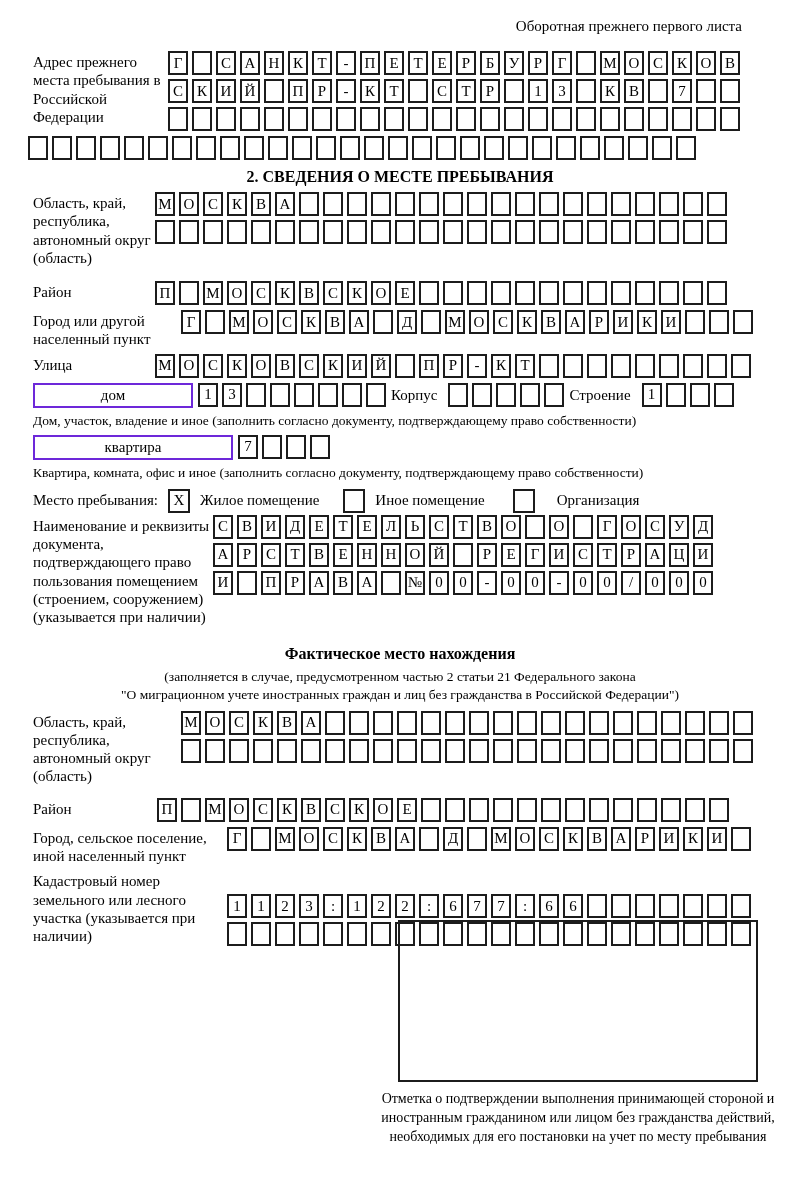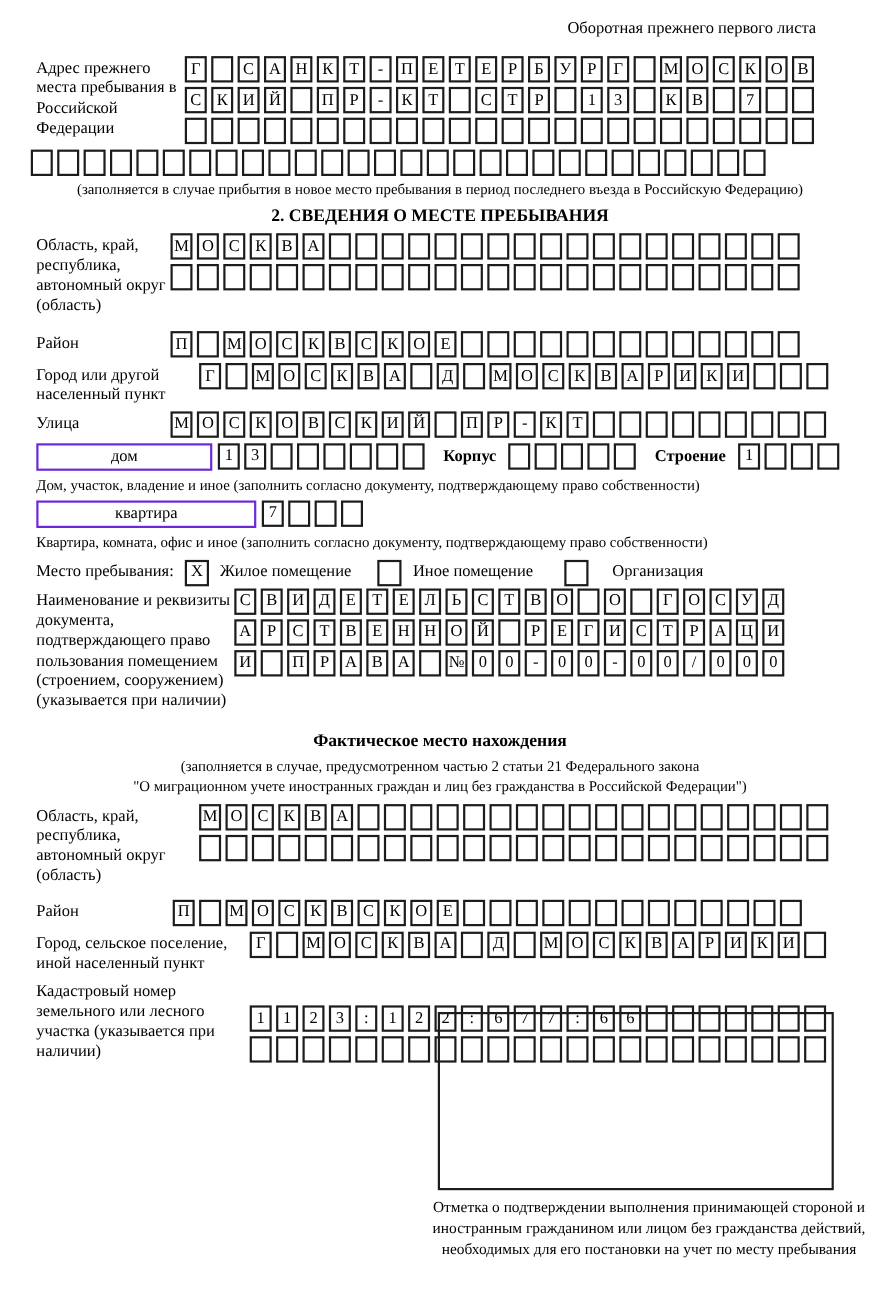--- a/index.html
+++ b/index.html
@@ -14,23 +14,23 @@
   .fullrow{margin:1px 0 4px 28px;}
   .note{text-align:center;font-size:13.5px;margin:2px 0 6px 0;}
   .sec-header{text-align:center;font-weight:bold;font-size:16px;margin:8px 0 6px 0;}
   .bigbox{border:2px solid #6d28d9;height:25px;box-sizing:border-box;display:flex;align-items:center;justify-content:center;font-size:15px;flex-shrink:0;}
   .inline-lbl{font-size:15px;align-self:center;white-space:nowrap;}
   .caption{font-size:13.5px;margin:2px 0 6px 33px;}
   .stayrow{display:flex;align-items:center;gap:10px;margin:8px 0 2px 33px;font-size:15px;}
   .staynote{font-size:13.5px;margin:0 0 8px 235px;}
   .subnote{text-align:center;font-size:13.5px;margin:0 0 2px 0;}
   .stamp-box{position:absolute;left:398px;top:920px;width:360px;height:162px;border:2px solid #1c1c1c;box-sizing:border-box;}
-  .stamp-caption{position:absolute;left:380px;top:1090px;width:420px;text-align:center;font-size:14px;line-height:1.35;}
+  .stamp-caption{position:absolute;left:368px;top:1090px;width:420px;text-align:center;font-size:14px;line-height:1.35;}
   .w122{width:122px;} .w135{width:135px;} .w148{width:148px;} .w124{width:124px;} .w194{width:194px;} .w180{width:180px;}
-  .mr6{margin-right:6px;} .ml8{margin-left:12px;font-weight:bold;}
+  .mr6{margin-right:6px;} .ml8{margin-left:0;}
 </style>
 </head>
 <body>
 
 <div class="sheet">
 
   <div class="page-title">Оборотная прежнего первого листа</div>
 
   <div class="field" style="margin-top:16px;">
     <div class="lbl w135">Адрес прежнего места пребывания в Российской Федерации</div>
@@ -138,21 +138,20 @@
       <span class="cell"></span>
       <span class="cell"></span>
       <span class="cell"></span>
       <span class="cell"></span>
       <span class="cell"></span>
       <span class="cell"></span>
       <span class="cell"></span>
       <span class="cell"></span>
       <span class="cell"></span>
     </div>
-  <div class="note">(заполняется в случае прибытия в новое место пребывания в период последнего въезда в Российскую Федерацию)</div>
 
   <div class="sec-header">2. СВЕДЕНИЯ О МЕСТЕ ПРЕБЫВАНИЯ</div>
 
   <div class="field">
     <div class="lbl w122">Область, край, республика, автономный округ (область)</div>
     <div class="rows">
       <div class="boxrow">
           <span class="cell">М</span>
           <span class="cell">О</span>
           <span class="cell">С</span>

